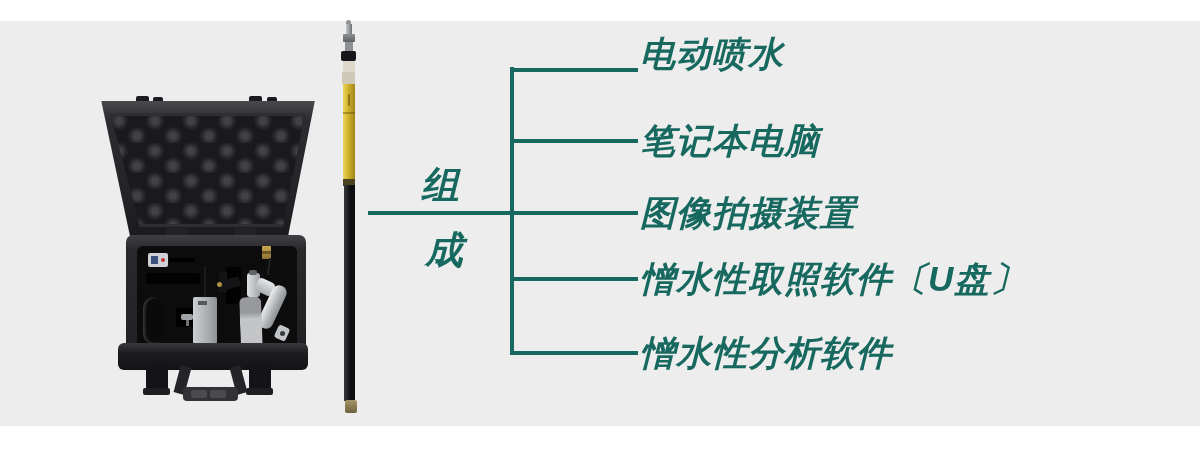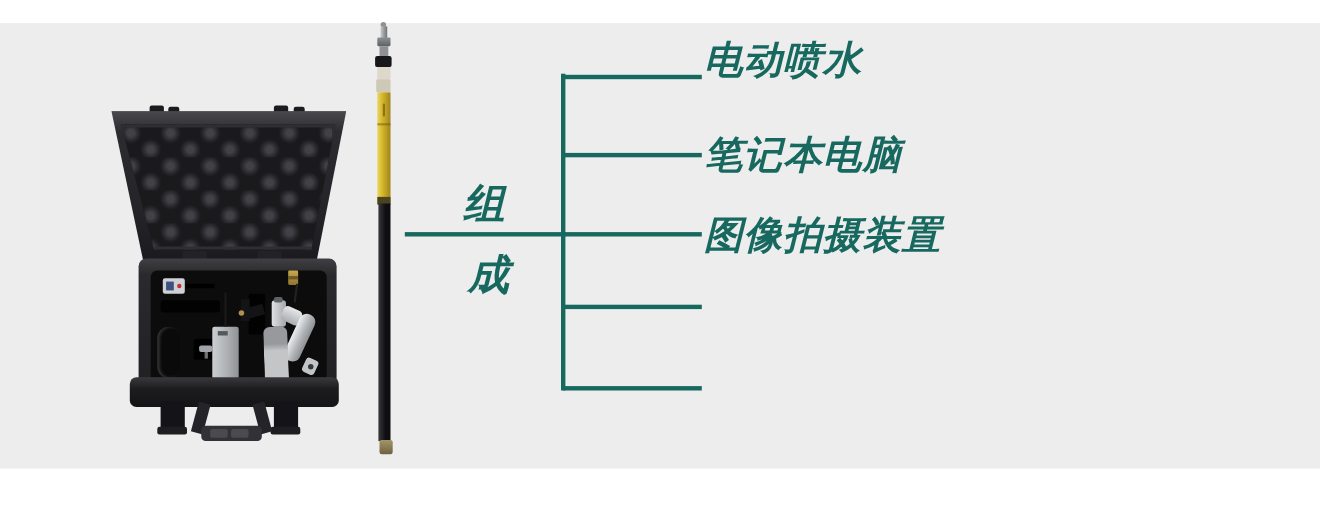--- a/index.html
+++ b/index.html
@@ -129,14 +129,16 @@
 
     <div class="tealline" style="left:512px;top:68px;width:126px;height:4px"></div>
     <div class="tealline" style="left:512px;top:139px;width:126px;height:4px"></div>
     <div class="tealline" style="left:512px;top:211px;width:126px;height:4px"></div>
     <div class="tealline" style="left:512px;top:277px;width:126px;height:4px"></div>
     <div class="tealline" style="left:512px;top:351px;width:126px;height:4px"></div>
 
     <div class="blabel" style="top:32px">电动喷水</div>
     <div class="blabel" style="top:119px">笔记本电脑</div>
     <div class="blabel" style="top:191px">图像拍摄装置</div>
+    <div class="blabel" style="top:257px">憎水性取照软件〔U盘〕</div>
+    <div class="blabel" style="top:331px">憎水性分析软件</div>
   </div>
 </div>
 
 </body></html>

